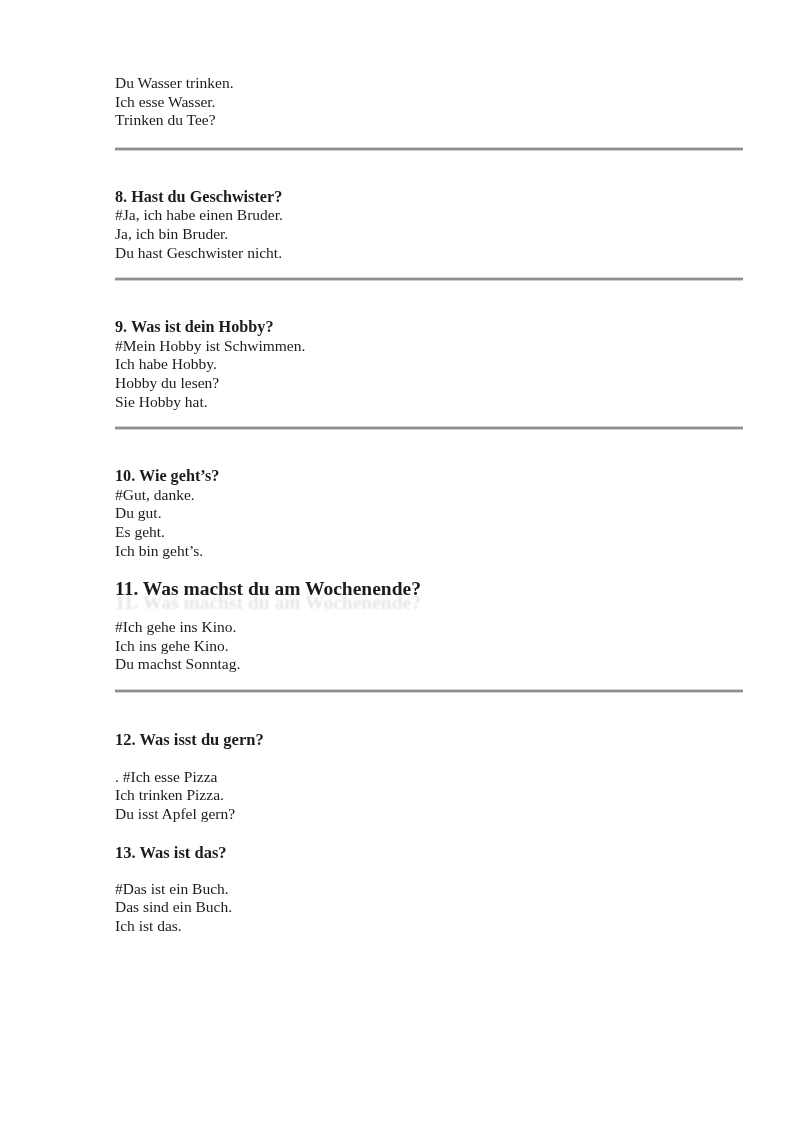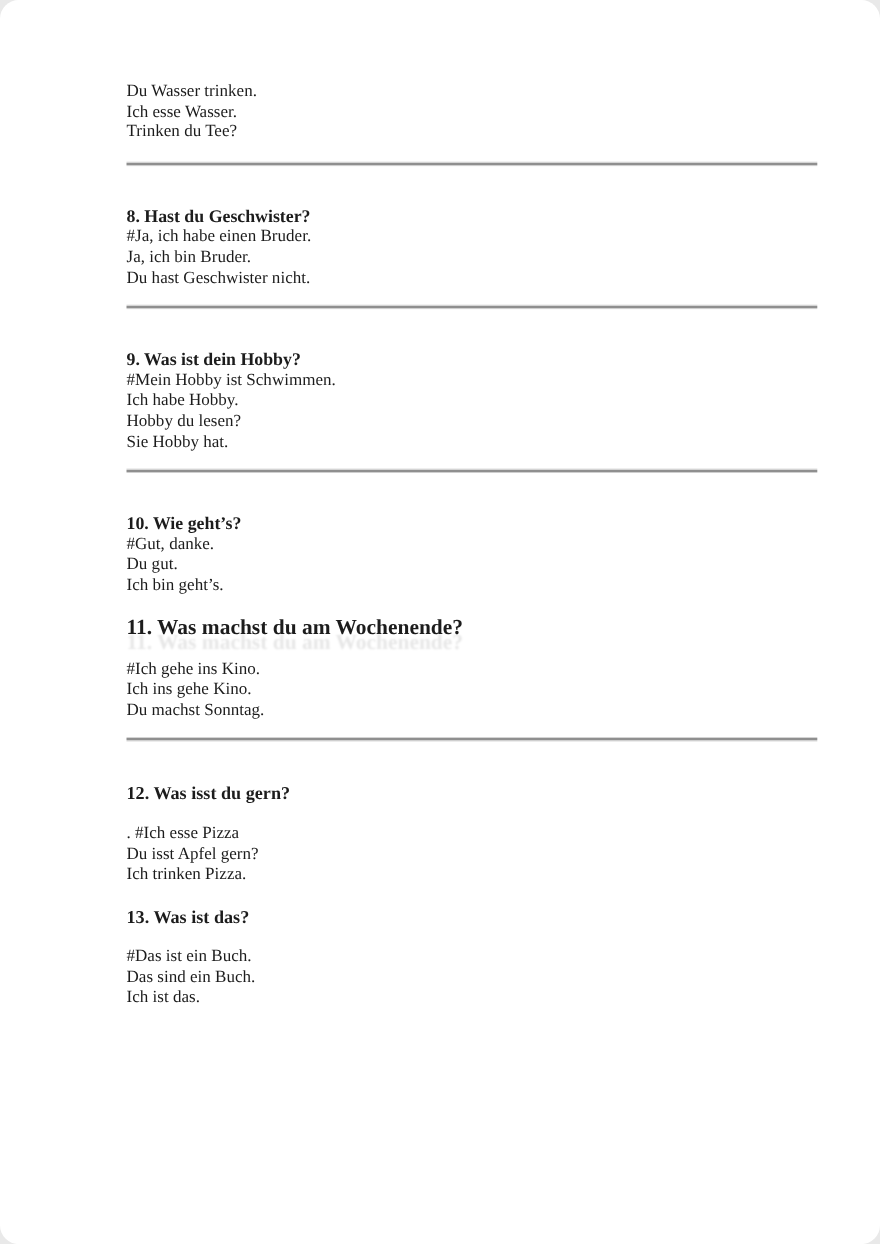--- a/index.html
+++ b/index.html
@@ -7,21 +7,20 @@
     background:#e9e9e9;
     font-family:"Liberation Serif", "DejaVu Serif", serif;
   }
   .page {
     position:relative;
     width:800px;
     height:1131px;
     background:#ffffff;
     overflow:hidden;
     color:#1c1c1c;
-    border-radius:17px;
   }
   .content {
     position:absolute;
     left:115px;
     top:0;
     width:628px;
     padding-top:74px;
     font-size:15.5px;
     line-height:18.6px;
   }
@@ -86,40 +85,41 @@
       <div class="line">Hobby du lesen?</div>
       <div class="line">Sie Hobby hat.</div>
     </div>
 
     <div class="divider d2"></div>
 
     <div>
       <div class="q-heading after-divider">10. Wie geht’s?</div>
       <div class="line">#Gut, danke.</div>
       <div class="line">Du gut.</div>
+      <div class="line">Es geht.</div>
       <div class="line">Ich bin geht’s.</div>
     </div>
 
     <div>
       <div class="q-heading-lg">11. Was machst du am Wochenende?</div>
       <div class="gap-sm">
         <div class="line">#Ich gehe ins Kino.</div>
         <div class="line">Ich ins gehe Kino.</div>
         <div class="line">Du machst Sonntag.</div>
       </div>
     </div>
 
     <div class="divider d2"></div>
 
     <div>
       <div class="q-heading-md after-divider">12. Was isst du gern?</div>
       <div class="gap-md">
         <div class="line">. #Ich esse Pizza</div>
+        <div class="line">Ich trinken Pizza.</div>
         <div class="line">Du isst Apfel gern?</div>
-        <div class="line">Ich trinken Pizza.</div>
       </div>
     </div>
 
     <div>
       <div class="q-heading-md gap-lg">13. Was ist das?</div>
       <div class="gap-sm">
         <div class="line">#Das ist ein Buch.</div>
         <div class="line">Das sind ein Buch.</div>
         <div class="line">Ich ist das.</div>
       </div>

